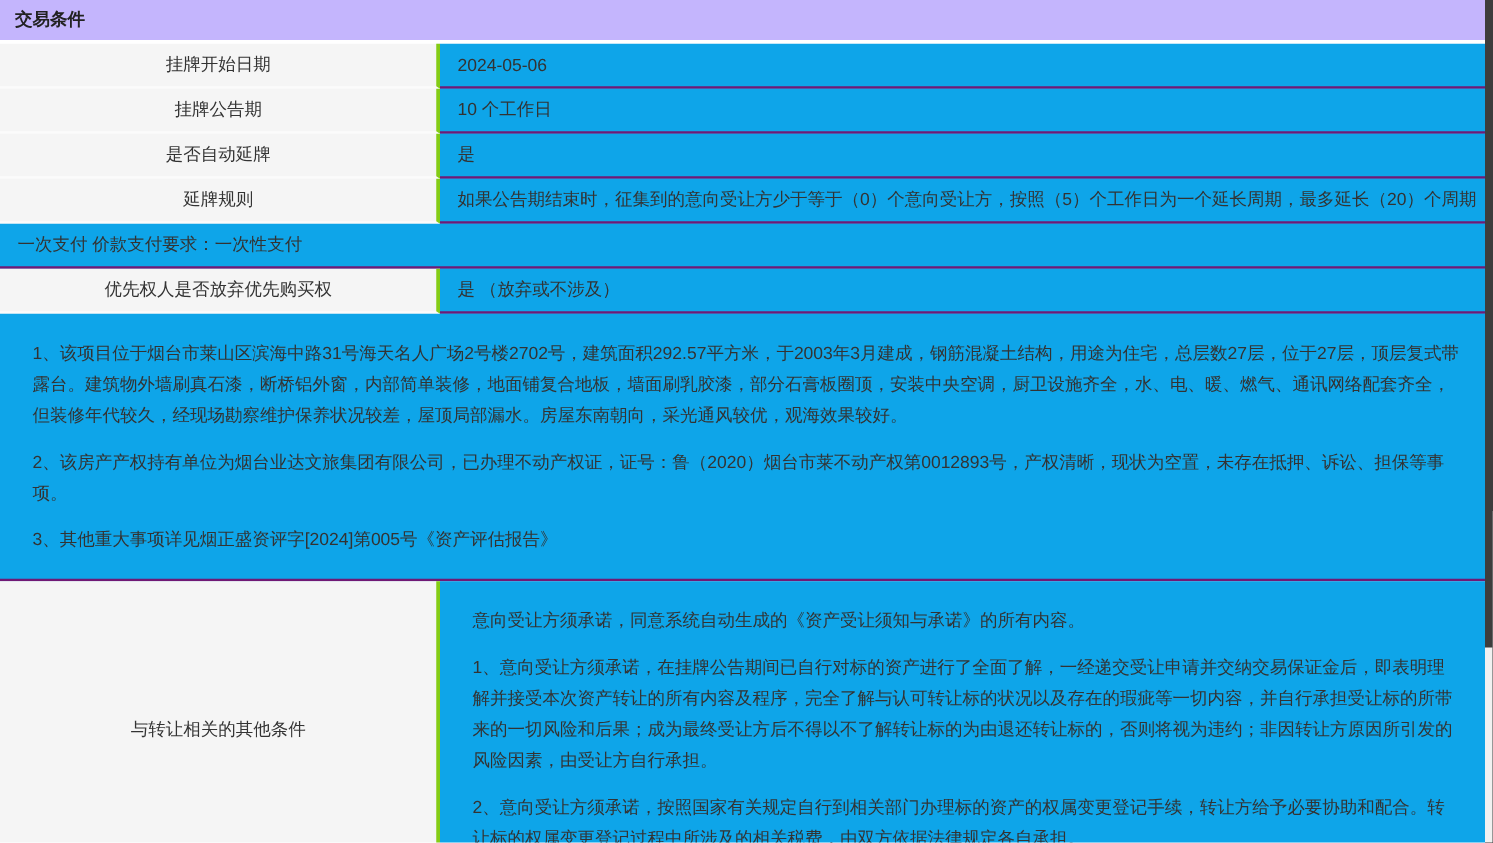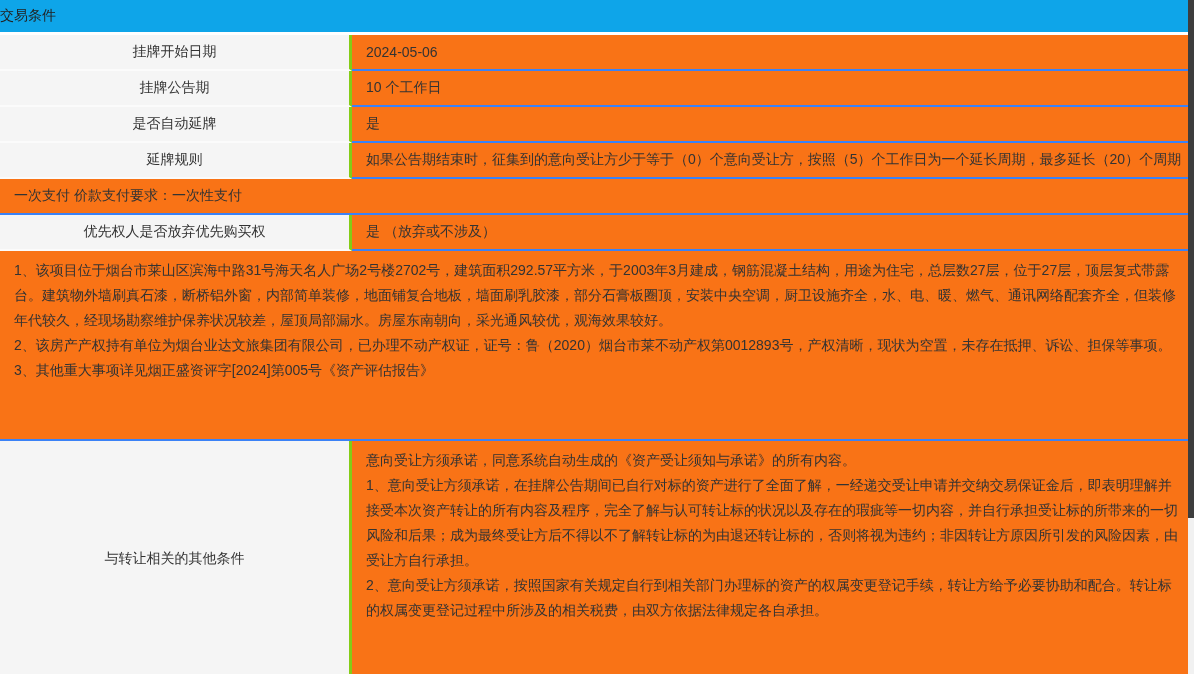--- a/index.html
+++ b/index.html
@@ -6,63 +6,64 @@
   html, body {
     width: 1194px; height: 674px;
     overflow: hidden;
     background: #ffffff;
     font-family: "Liberation Sans", "DejaVu Sans", sans-serif;
     color: #333333;
   }
   .doc { width: 1188px; }
   .section-header {
     height: 32px;
-    background: #0ea5e9;
+    background: #c4b5fd;
     display: flex;
     align-items: center;
+    padding-left: 12px;
     font-size: 14px;
-    font-weight: normal;
+    font-weight: bold;
     color: #222222;
     margin-bottom: 3px;
   }
   .row { display: flex; width: 100%; }
   .cell-label {
     width: 352px;
     min-width: 352px;
     background: #f5f5f5;
     border-right: 3px solid #84cc16;
     border-bottom: 2px solid #fbfbfb;
     display: flex;
     align-items: center;
     justify-content: center;
     text-align: center;
     font-size: 14px;
     color: #333333;
     padding: 4px 10px;
   }
   .cell-value {
     flex: 1;
-    background: #f97316;
-    border-bottom: 2px solid #3b82f6;
+    background: #0ea5e9;
+    border-bottom: 2px solid #701a75;
     font-size: 14px;
     color: #333333;
     padding: 0 8px 0 14px;
     display: flex;
     align-items: center;
     overflow: hidden;
   }
   .row.simple { height: 36px; }
   .row.simple .cell-value { white-space: nowrap; }
   .cell-value.multi {
     display: block;
     padding-top: 7px;
     padding-bottom: 7px;
     line-height: 25px;
   }
-  .cell-value.multi p { margin: 0; }
+  .cell-value.multi p { margin: 12px; }
   .row.block-1 { min-height: 190px; }
   .row.block-2 { min-height: 237px; }
   
   .scrollbar {
     position: fixed;
     top: 0; right: 0;
     width: 6px; height: 674px;
     background: #f1f1f1;
   }
   .scrollbar-thumb {

